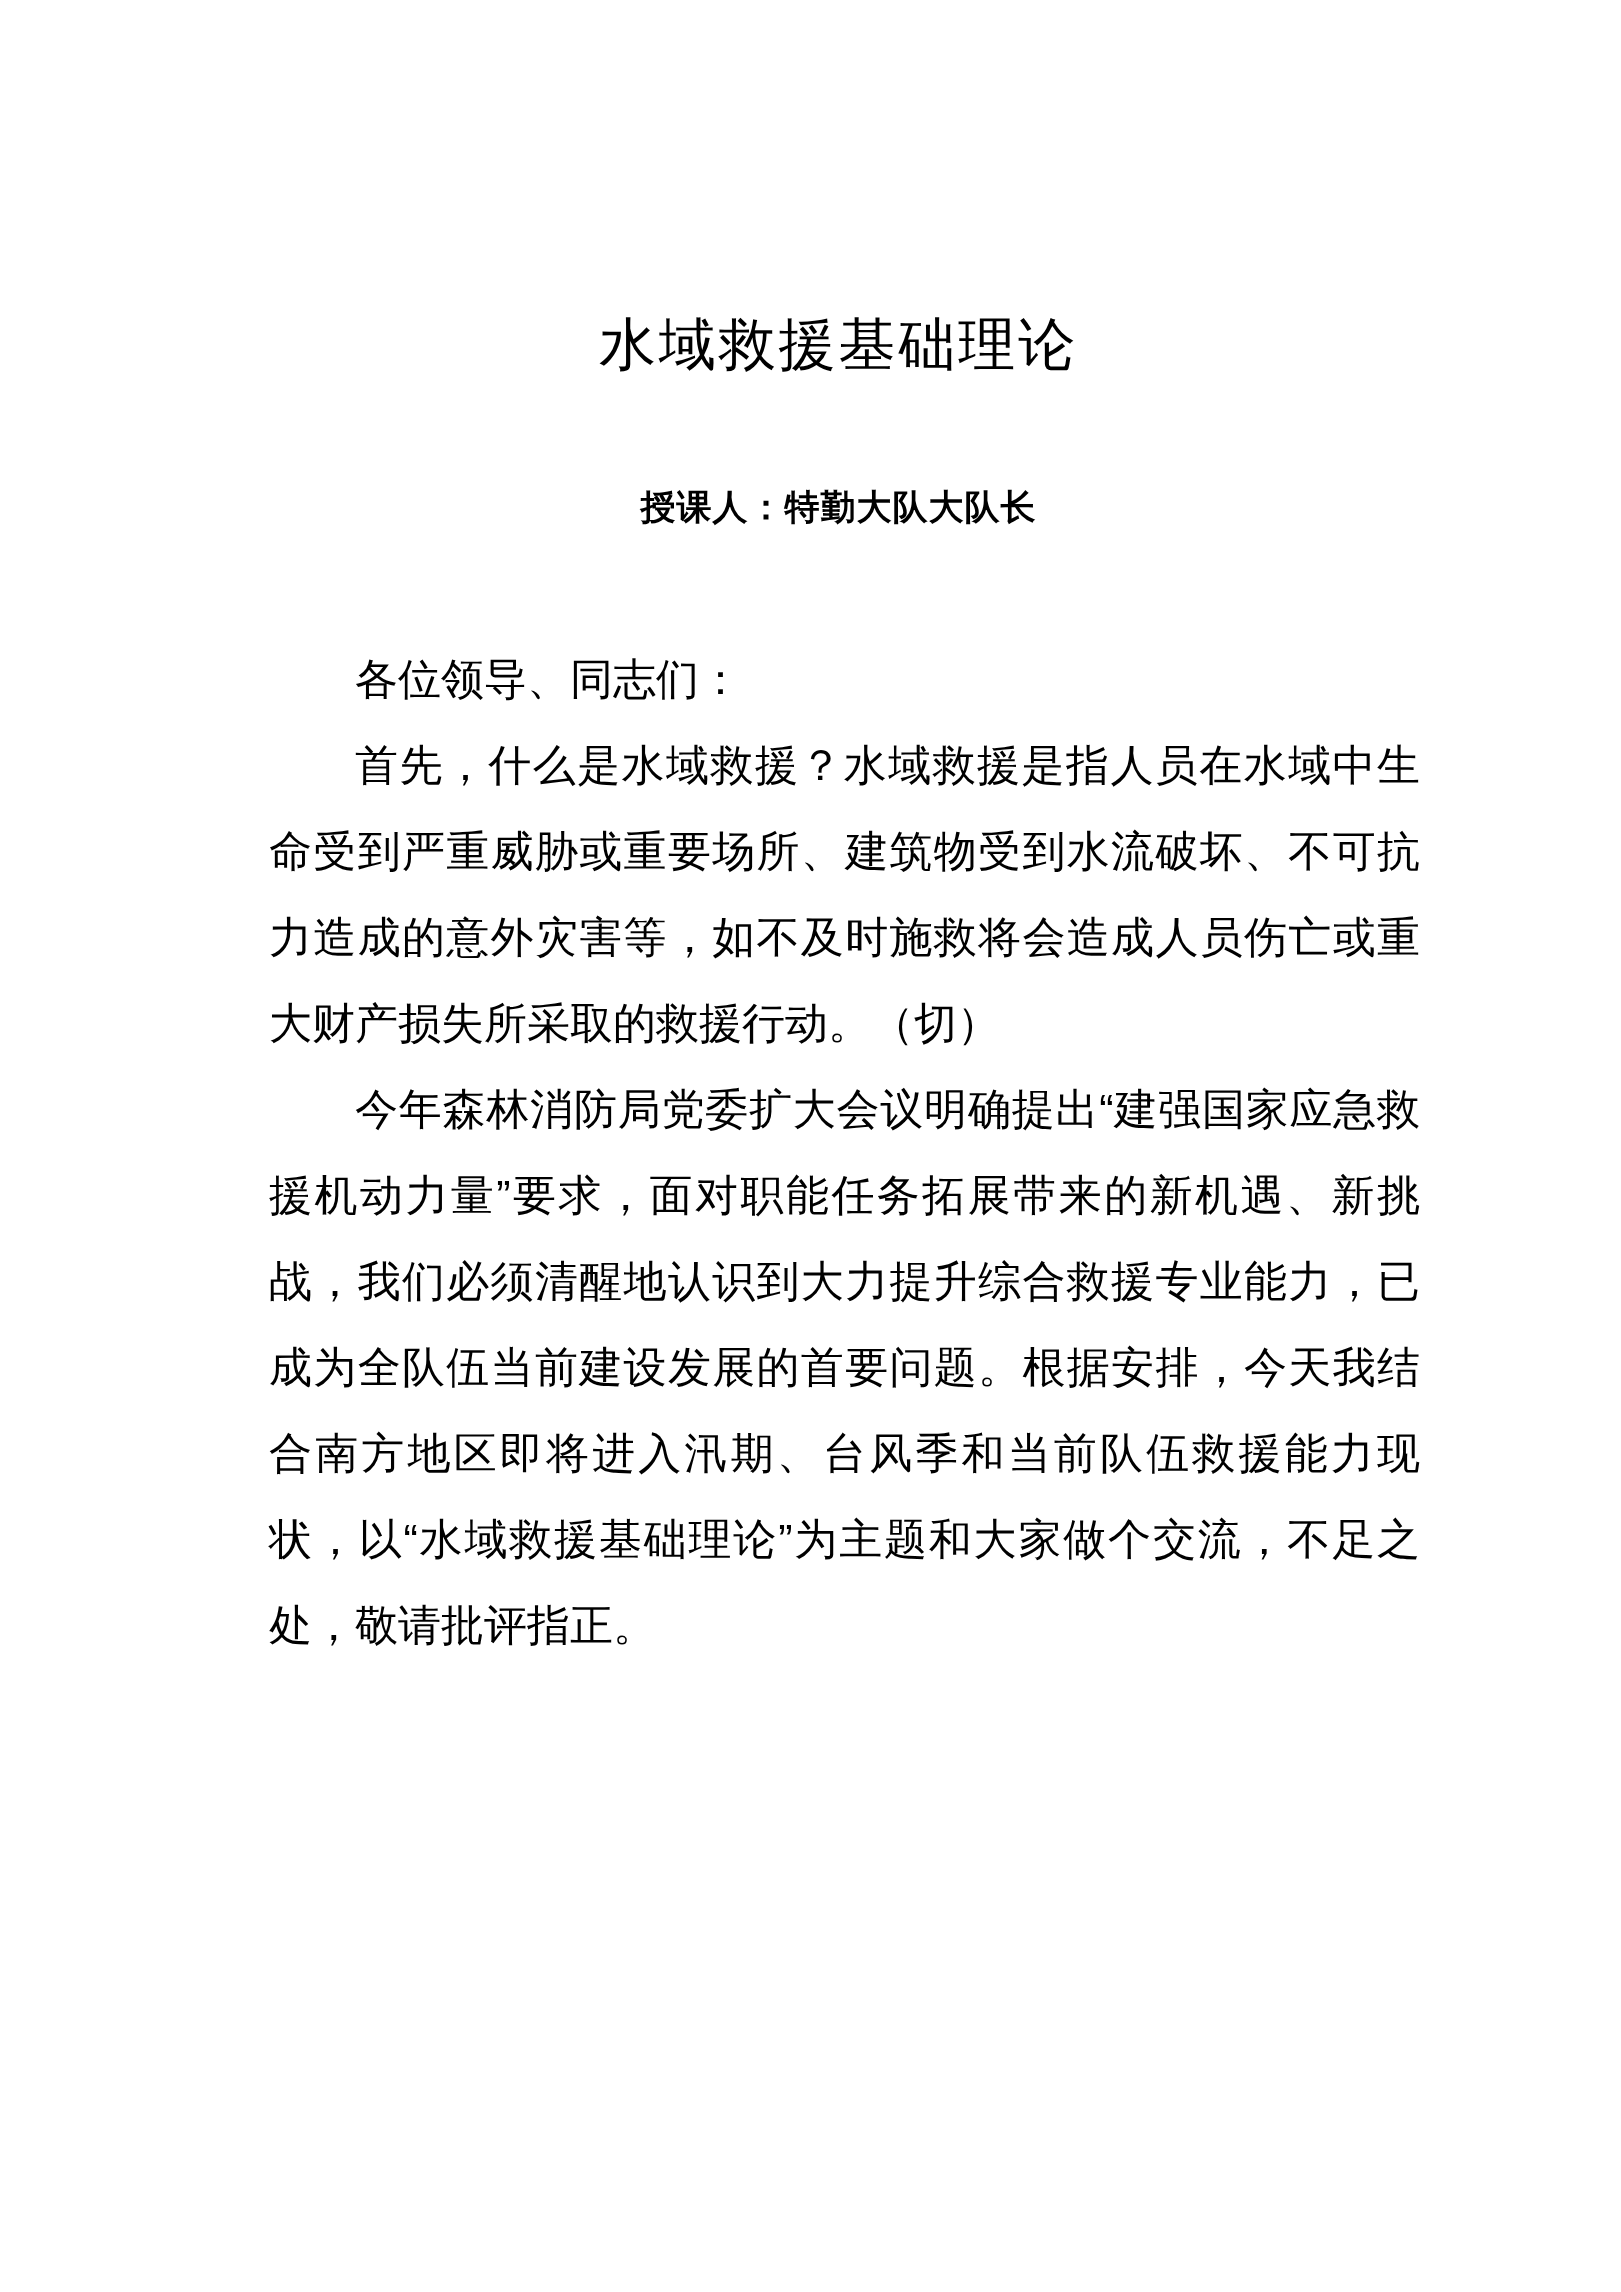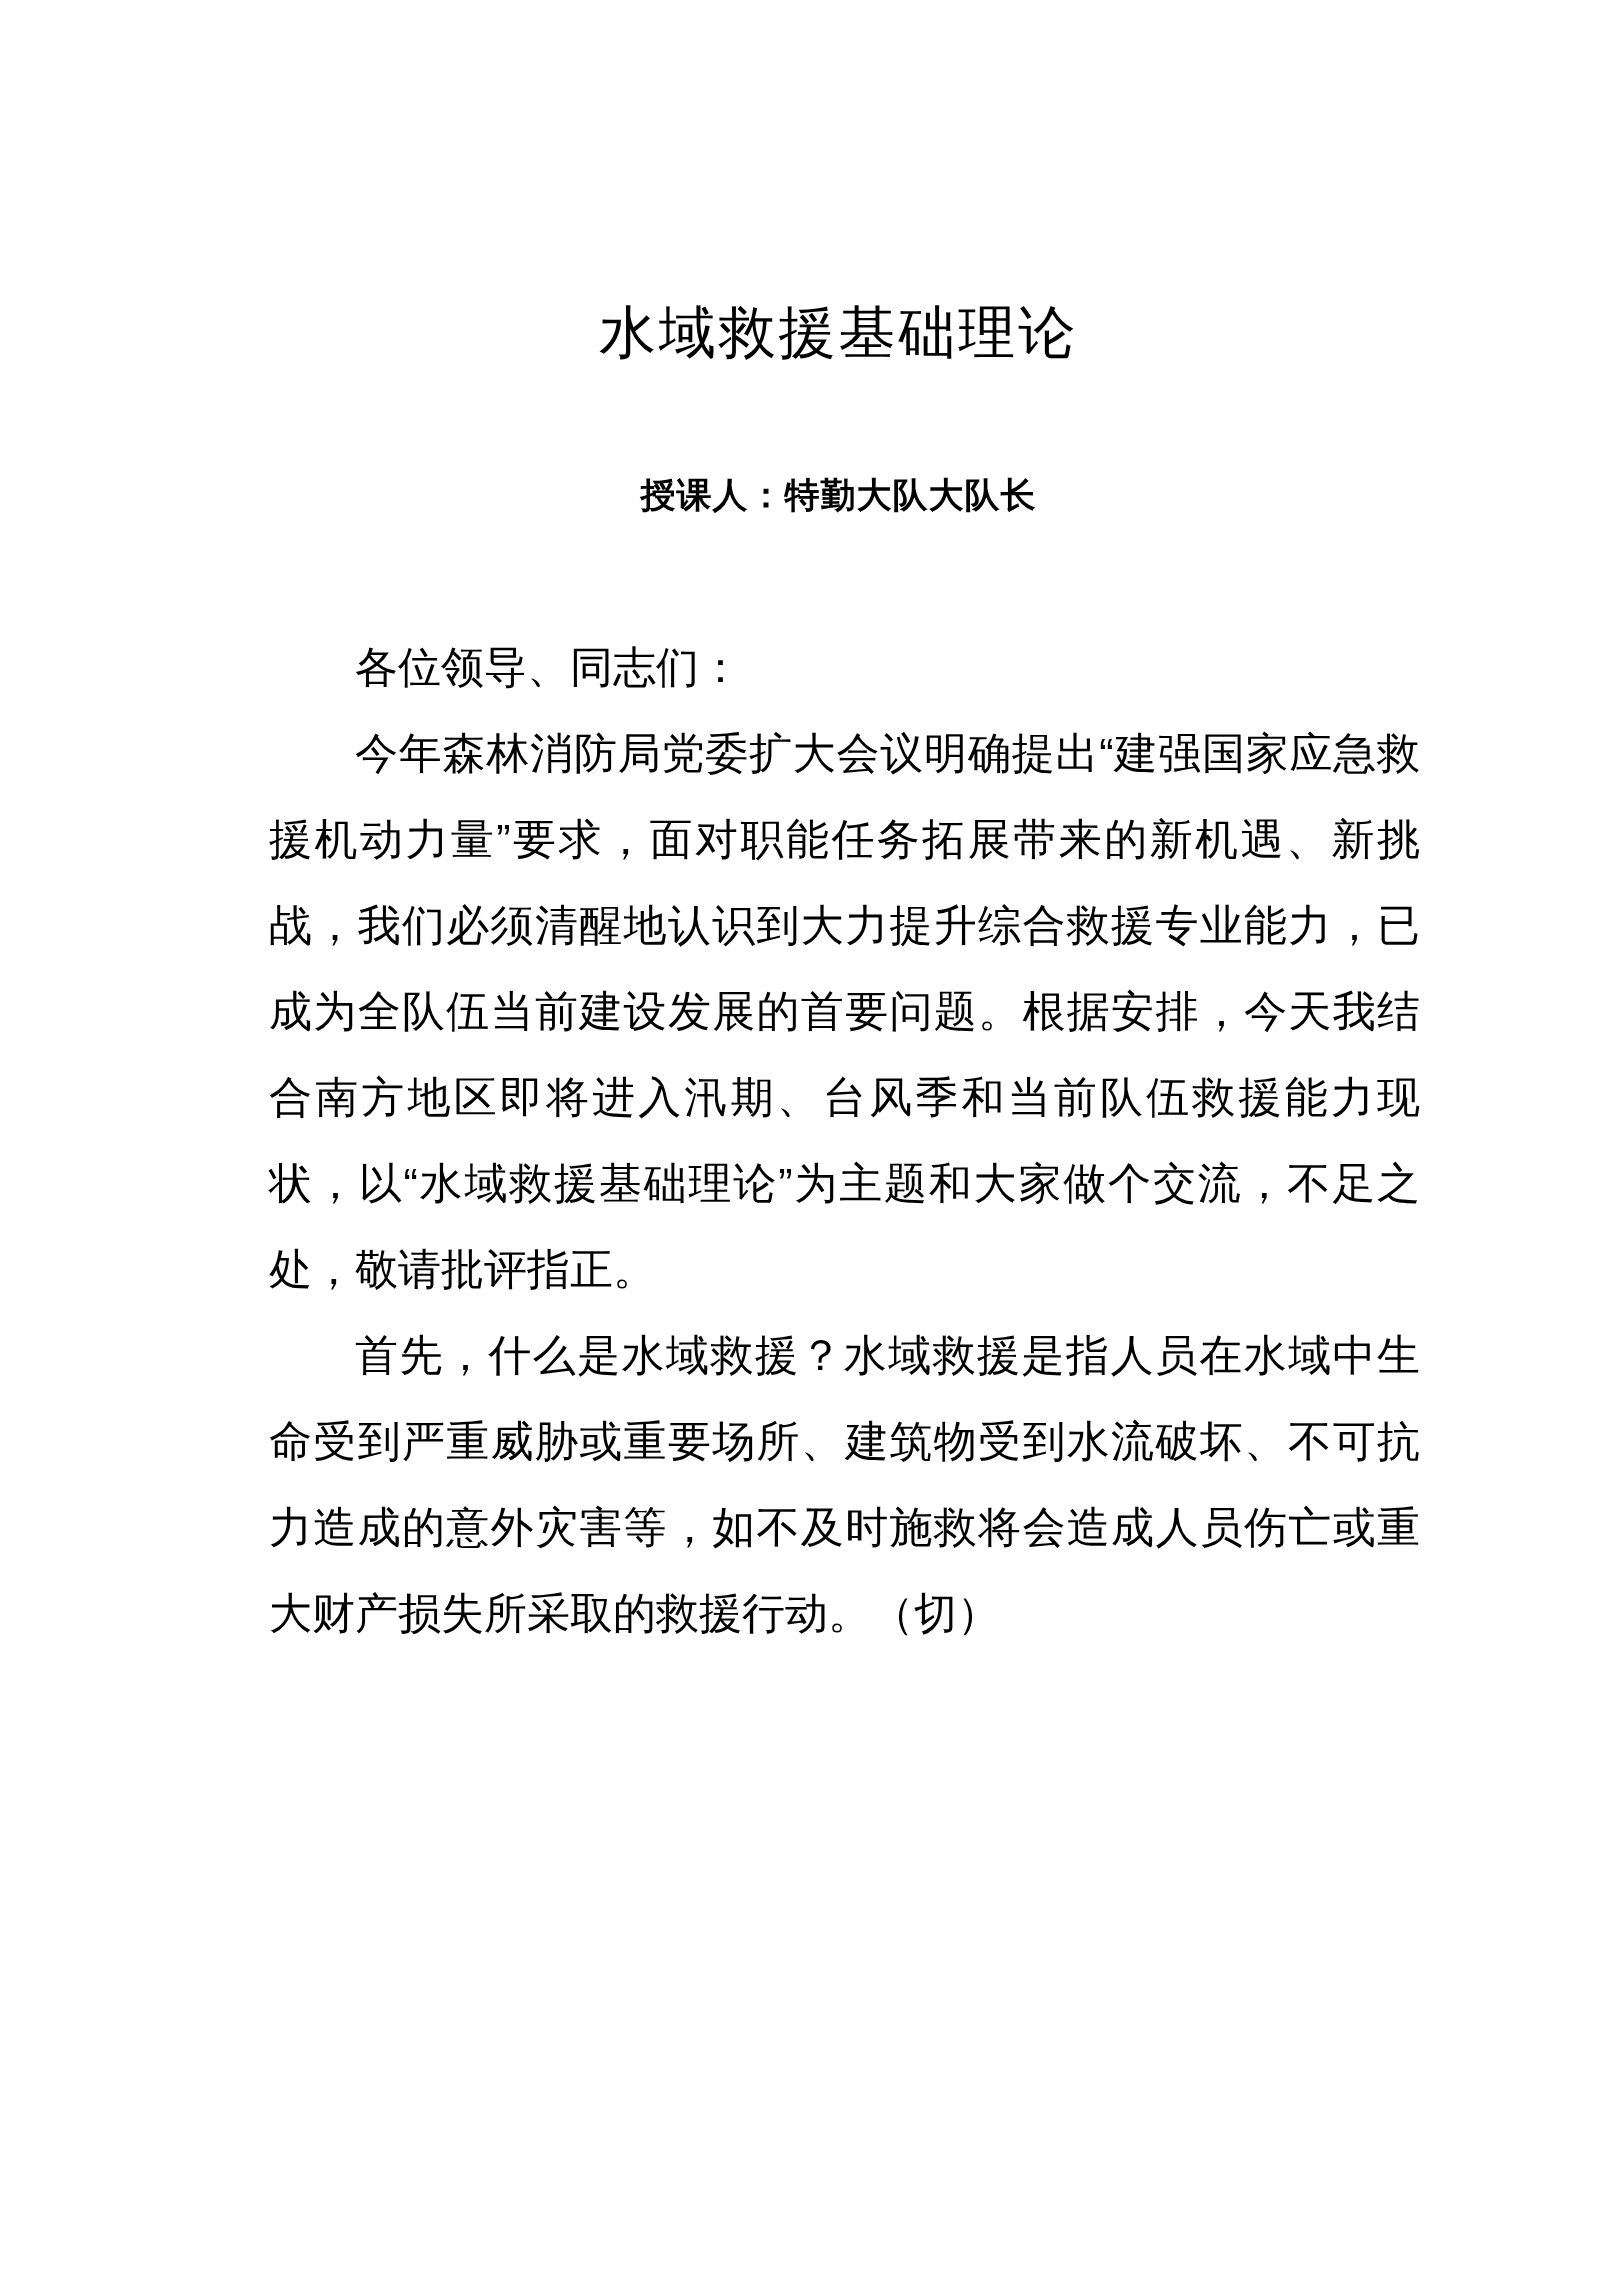--- a/index.html
+++ b/index.html
@@ -15,21 +15,21 @@
     overflow: hidden;
   }
   .page {
     box-sizing: border-box;
     width: 1621px;
     height: 2293px;
     padding: 292px 201px 59px 257px;
     background: #ffffff;
   }
   .doc-title {
-    margin: 0;
+    margin: 12px;
     text-align: center;
     font-size: 57px;
     font-weight: 400;
     line-height: 80px;
     letter-spacing: 2.9px;
   }
   .doc-subtitle {
     margin: 84px 0 0 0;
     text-align: center;
     font-size: 35px;
@@ -54,17 +54,17 @@
 </head>
 <body>
 
 <div class="page">
   <h1 class="doc-title">水域救援基础理论</h1>
 
   <h2 class="doc-subtitle">授课人：特勤大队大队长</h2>
 
   <div class="doc-body">
     <p>各位领导、同志们：</p>
+    <p>首先，什么是水域救援？水域救援是指人员在水域中生命受到严重威胁或重要场所、建筑物受到水流破坏、不可抗力造成的意外灾害等，如不及时施救将会造成人员伤亡或重大财产损失所采取的救援行动。（切）</p>
     <p>今年森林消防局党委扩大会议明确提出“建强国家应急救援机动力量”要求，面对职能任务拓展带来的新机遇、新挑战，我们必须清醒地认识到大力提升综合救援专业能力，已成为全队伍当前建设发展的首要问题。根据安排，今天我结合南方地区即将进入汛期、台风季和当前队伍救援能力现状，以“水域救援基础理论”为主题和大家做个交流，不足之处，敬请批评指正。</p>
-    <p>首先，什么是水域救援？水域救援是指人员在水域中生命受到严重威胁或重要场所、建筑物受到水流破坏、不可抗力造成的意外灾害等，如不及时施救将会造成人员伤亡或重大财产损失所采取的救援行动。（切）</p>
   </div>
 </div>
 
 
 </body></html>

